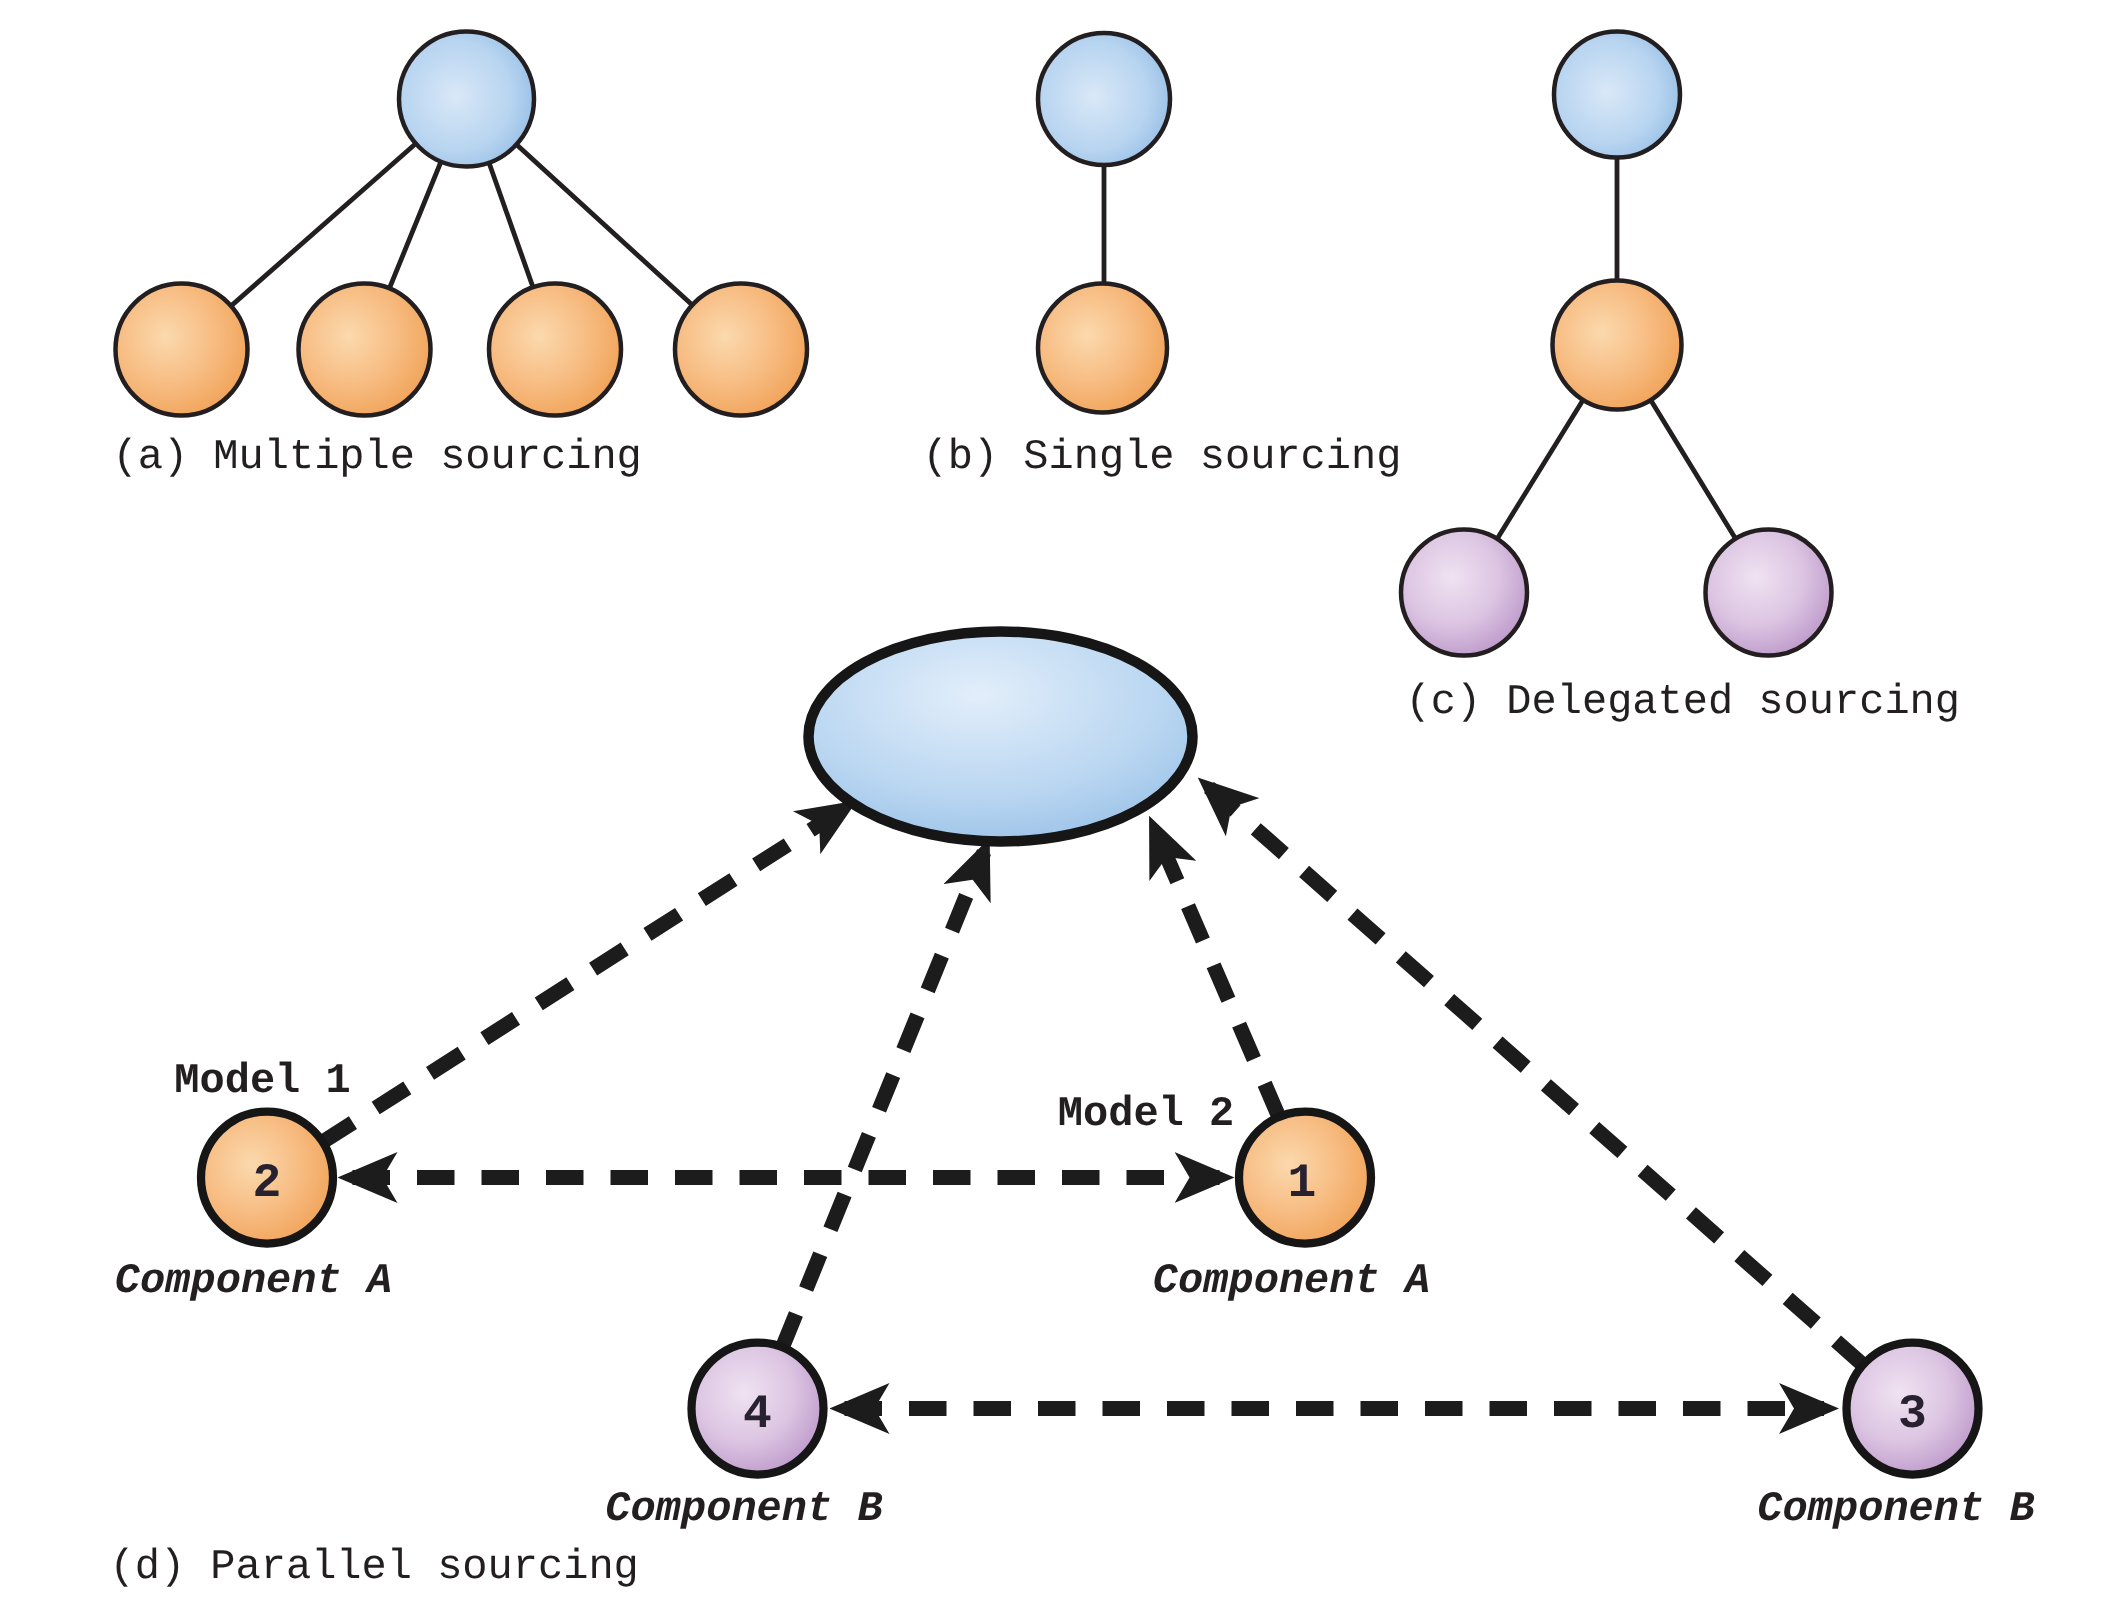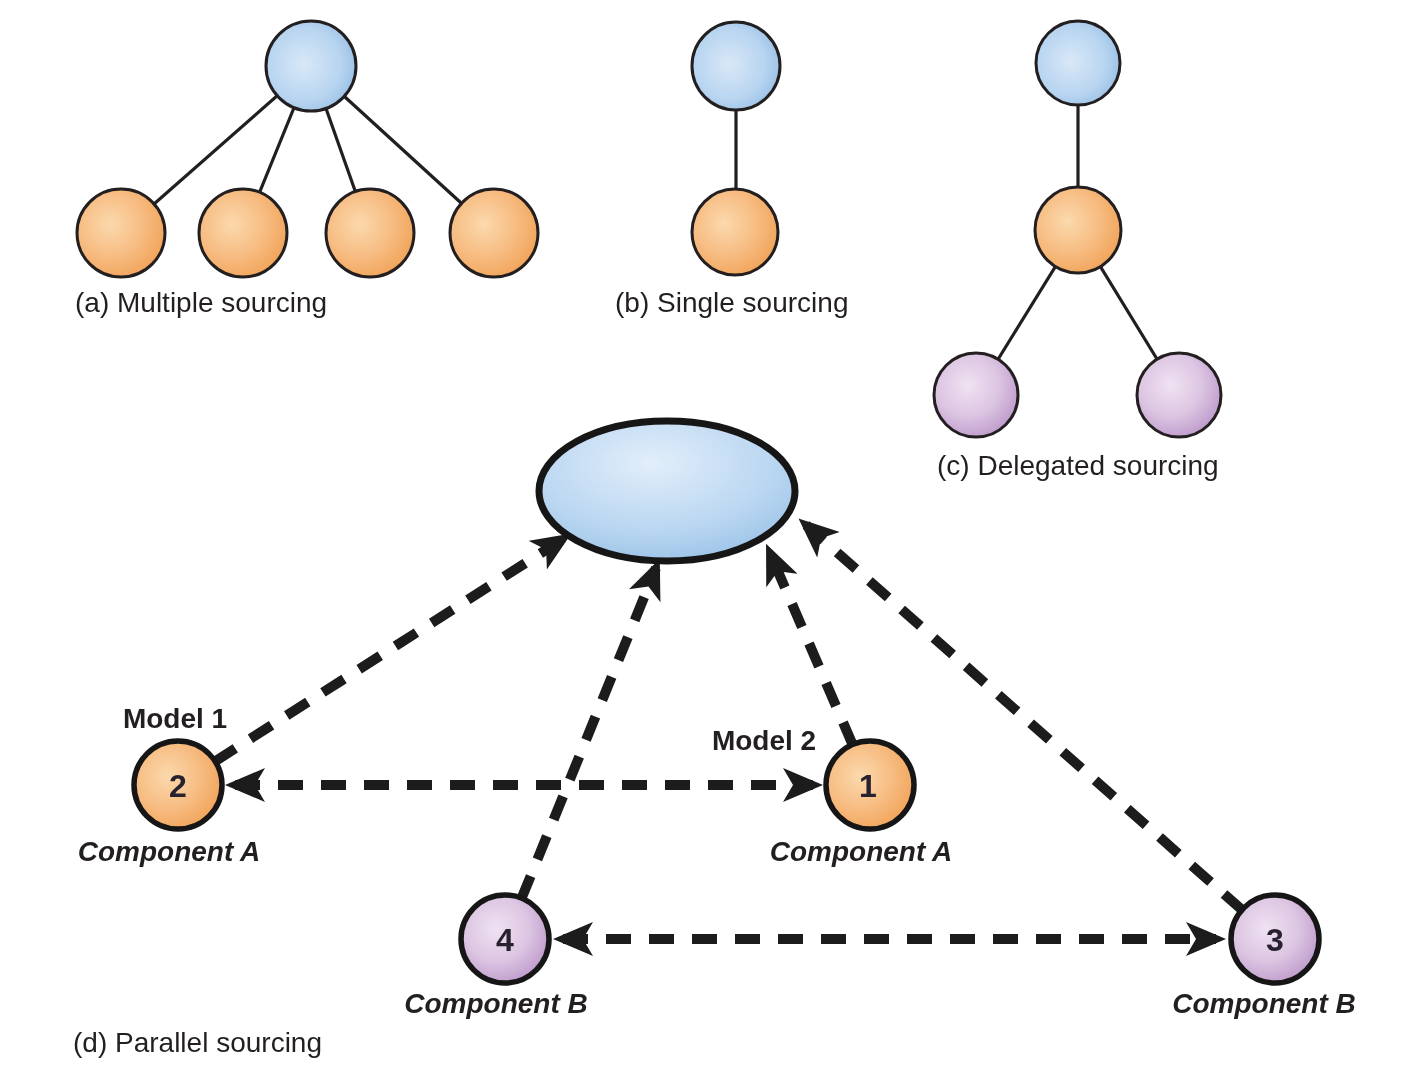--- a/index.html
+++ b/index.html
@@ -6,21 +6,21 @@
     margin: 0;
     padding: 0;
     background: #ffffff;
   }
   .canvas {
     position: relative;
     width: 1404px;
     height: 1076px;
     background: #ffffff;
     overflow: hidden;
-    font-family: Liberation Sans, sans-serif;
+    font-family: Liberation Mono, monospace;
   }
   svg { display: block; }
   .solid-link {
     stroke: #231f20;
     stroke-width: 3.2;
     fill: none;
     stroke-linecap: round;
   }
   .thin-node {
     stroke: #231f20;

